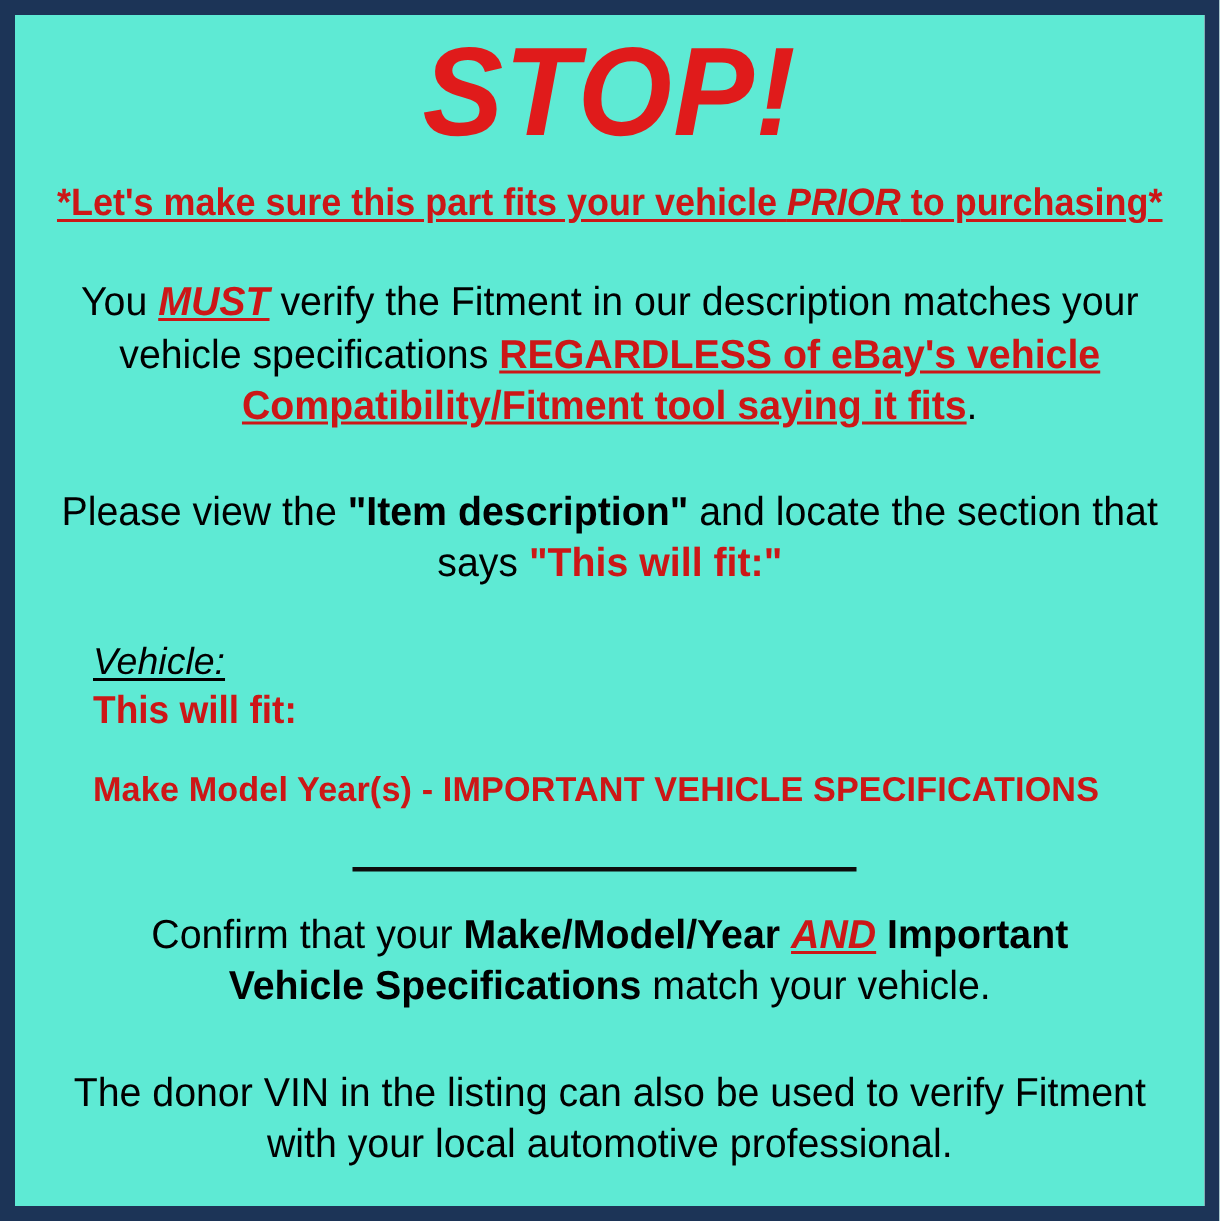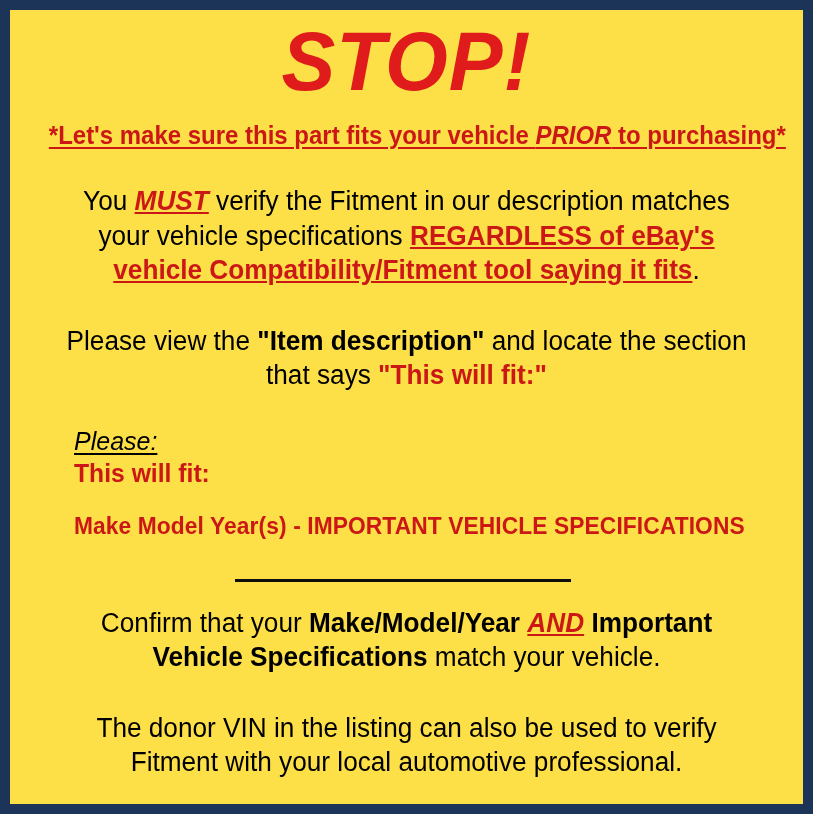--- a/index.html
+++ b/index.html
@@ -16,22 +16,22 @@
     height: 814px;
     box-sizing: border-box;
     background: #ffffff;
     border: 10px solid #1c3457;
     overflow: hidden;
   }
   .notice-inner {
     box-sizing: border-box;
     width: 100%;
     height: 100%;
-    padding: 0 16px;
-    background: #fde047;
+    padding: 0 4px;
+    background: #5eead4;
     text-align: center;
     color: #000000;
   }
 
   
   .stop-title {
     margin: 0;
     padding-top: 6px;
     font-size: 84px;
     line-height: 1.08;
@@ -165,21 +165,21 @@
 
     <h1 class="stop-title">STOP!</h1>
 
     <p class="subtitle"><span>*Let's make sure this part fits your vehicle </span><span class="ital">PRIOR</span><span> to purchasing*</span></p>
 
     <p class="para para-must"><span>You </span><span class="red-bold-italic-underline">MUST</span><span> verify the Fitment in our description matches your vehicle specifications </span><span class="red-bold-underline">REGARDLESS of eBay's vehicle Compatibility/Fitment tool saying it fits</span><span>.</span></p>
 
     <p class="para para-view"><span>Please view the </span><span class="b">"Item description"</span><span> and locate the section that says </span><span class="red-bold">"This will fit:"</span></p>
 
     <div class="example-block">
-      <p class="example-label">Please:</p>
+      <p class="example-label">Vehicle:</p>
       <p class="example-fit">This will fit:</p>
       <p class="example-spec">Make Model Year(s) - IMPORTANT VEHICLE SPECIFICATIONS</p>
     </div>
 
     <div class="divider-wrap">
       <span class="divider"></span>
     </div>
 
     <p class="para para-confirm"><span>Confirm that your </span><span class="b">Make/Model/Year</span><span> </span><span class="red-bold-italic-underline">AND</span><span> </span><span class="b">Important Vehicle Specifications</span><span> match your vehicle.</span></p>
 

